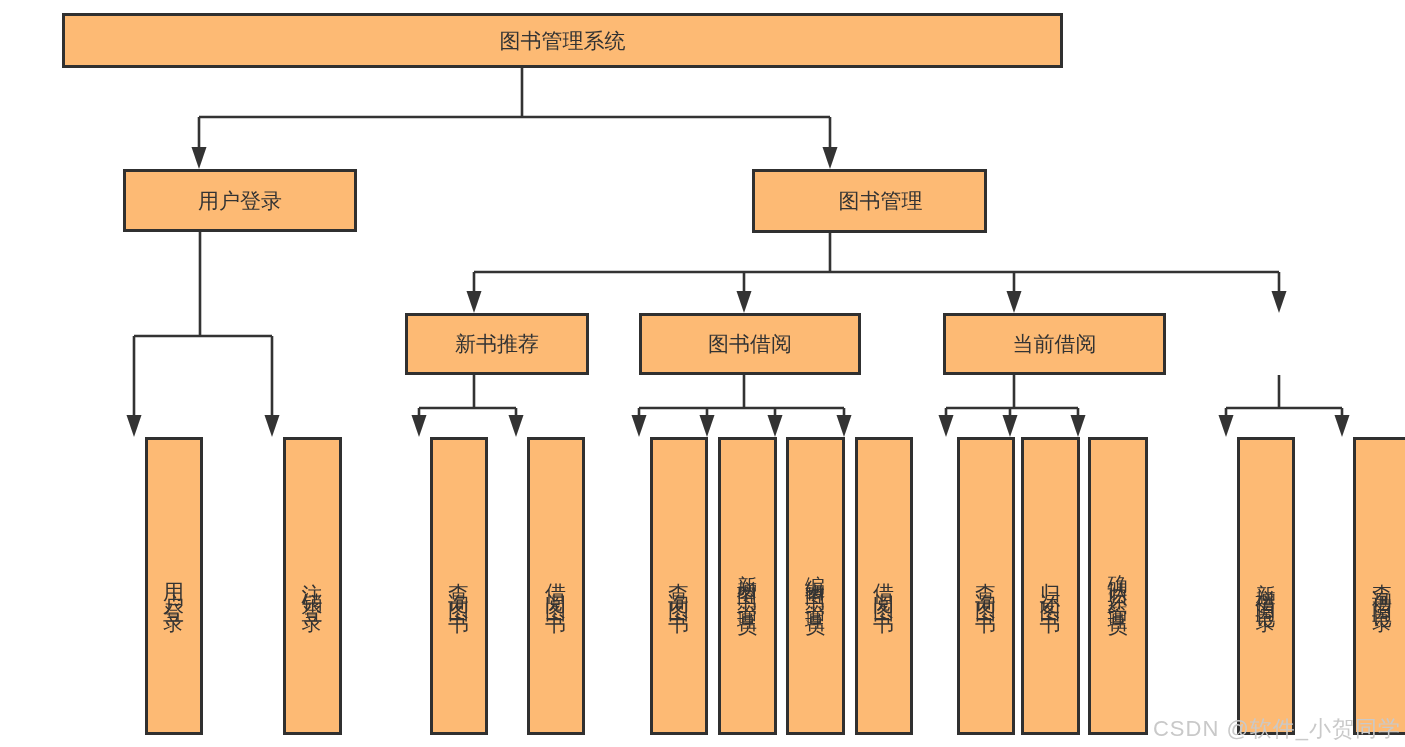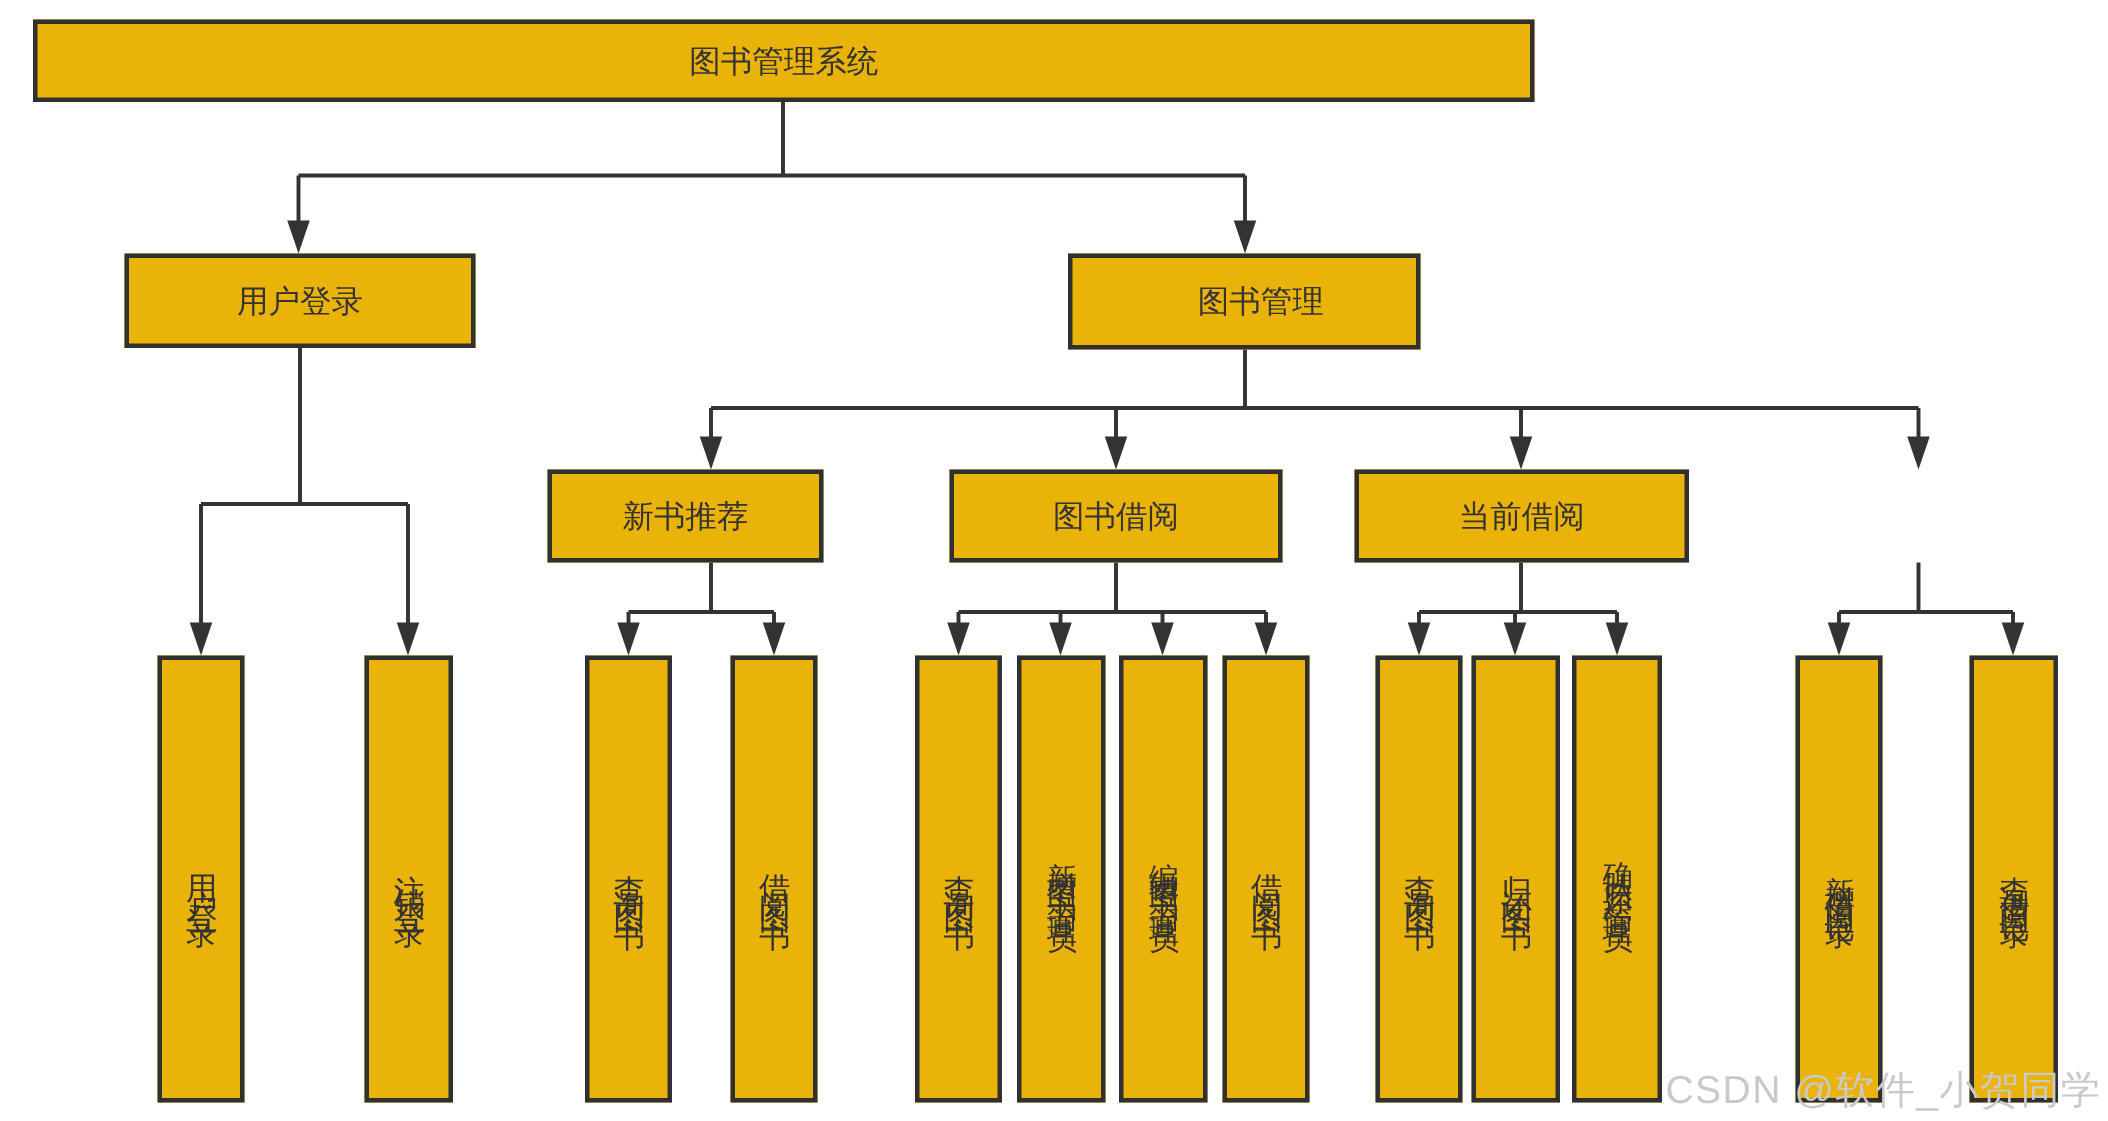--- a/index.html
+++ b/index.html
@@ -5,31 +5,31 @@
   html, body { margin:0; padding:0; background:#ffffff; }
   #canvas {
     position:relative; width:1405px; height:747px; background:#ffffff;
     font-family:"Liberation Sans", sans-serif; color:#333333; overflow:hidden;
   }
   svg.connectors { position:absolute; left:0; top:0; width:1405px; height:747px; }
   svg.connectors path { stroke:#333333; stroke-width:2.6; fill:none; }
   svg.connectors polygon { fill:#333333; stroke:none; }
 
   .node {
-    position:absolute; box-sizing:border-box; background:#eab308;
+    position:absolute; box-sizing:border-box; background:#fdba74;
     border:3px solid #303030; display:flex; align-items:center; justify-content:center;
-    font-size:21px; color:#333333;
+    font-size:21px; color:#333333;margin-left:40px;
   }
   #node-root  { left:22px;  top:13px;  width:1001px; height:55px; }
   #node-login { left:83px;  top:169px; width:234px;  height:63px; }
   #node-mgmt  { left:712px; top:169px; width:235px;  height:64px;padding-left:22px; }
 
   .grp { top:313px; height:62px; }
   #grp-0 { left:365px;  width:184px; }
-  #grp-1 { left:633px;  width:222px; }
+  #grp-1 { left:599px;  width:222px; }
   #grp-2 { left:903px;  width:223px; }
   #grp-3 { left:1172px; width:214px; }
 
   .leaf { top:437px; height:298px; }
   .leaf .vtext {
     writing-mode:vertical-rl; text-orientation:mixed;
     font-size:21px; letter-spacing:10px; line-height:1;
     white-space:nowrap;
   }
   .leaf.long .vtext { letter-spacing:6px; font-size:20px; }
@@ -41,21 +41,21 @@
   #leaf-2-1 { left:678px;  width:59px; }
   #leaf-2-2 { left:746px;  width:59px; }
   #leaf-2-3 { left:815px;  width:58px; }
   #leaf-3-0 { left:917px;  width:58px; }
   #leaf-3-1 { left:981px;  width:59px; }
   #leaf-3-2 { left:1048px; width:60px; }
   #leaf-4-0 { left:1197px; width:58px; }
   #leaf-4-1 { left:1313px; width:59px; }
 
   #watermark {
-    position:absolute; right:4px; bottom:3px; font-size:26px;
+    position:absolute; right:4px; bottom:3px; font-size:22px;
     color:#c9c9c9; letter-spacing:1px; z-index:5; background:transparent;
   }
 </style>
 </head>
 <body>
 
 <div id="canvas">
 
   <svg class="connectors" viewBox="0 0 1405 747">
     <g>

